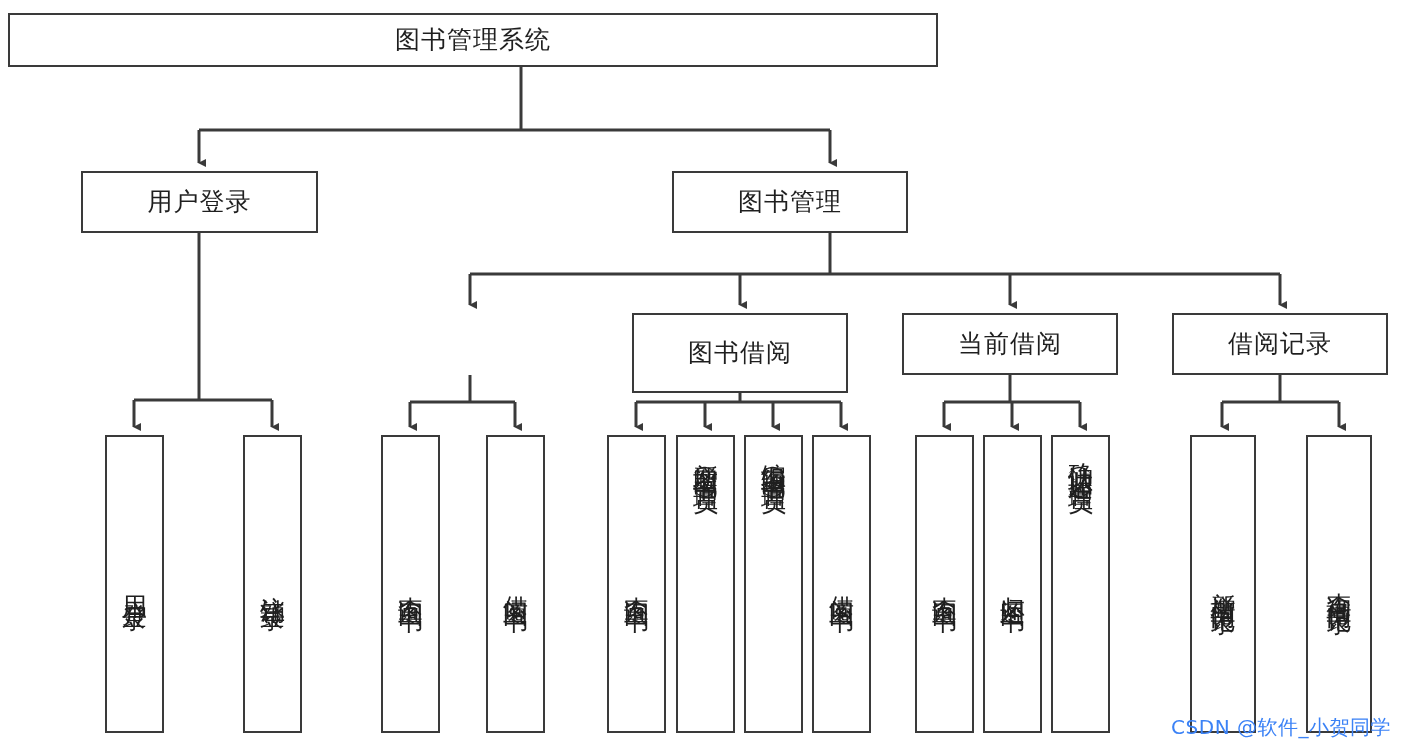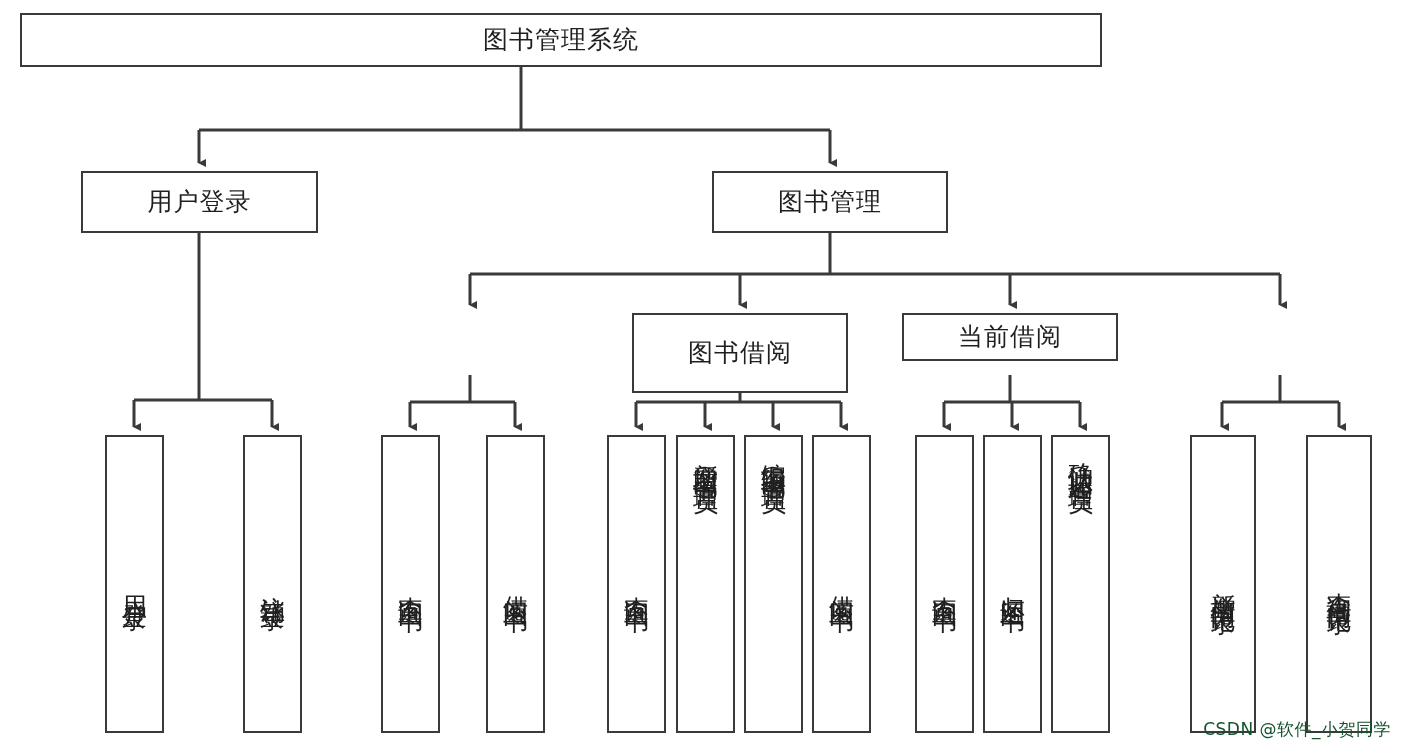--- a/index.html
+++ b/index.html
@@ -68,22 +68,22 @@
     white-space: nowrap;
   }
   .node.vertical.center-text {
     align-items: center;
     padding-top: 0;
   }
   #watermark {
     position: absolute;
     right: 14px;
     bottom: 6px;
-    font-size: 17px;
-    color: #14532d;
+    font-size: 20px;
+    color: #3b82f6;
     letter-spacing: 0.5px;
     z-index: 5;
     white-space: nowrap;
     font-family: "DejaVu Sans", "Liberation Sans", sans-serif;
   }
 </style>
 </head>
 <body>
 
 <div id="diagram-root">
@@ -132,36 +132,39 @@
       <path d="M1012,402 L1012,427" marker-end="url(#arrow)"></path>
       <path d="M1080,402 L1080,427" marker-end="url(#arrow)"></path>
 
       <path d="M1280,375 L1280,402"></path>
       <path d="M1222,402 L1339,402"></path>
       <path d="M1222,402 L1222,427" marker-end="url(#arrow)"></path>
       <path d="M1339,402 L1339,427" marker-end="url(#arrow)"></path>
     </g>
   </svg>
 
-  <div class="node root horizontal" style="left:20px; top:13px; width:1082px; height:54px;">
+  <div class="node root horizontal" style="left:8px; top:13px; width:930px; height:54px;">
     <span class="label">图书管理系统</span>
   </div>
 
   <div class="node horizontal" style="left:81px; top:171px; width:237px; height:62px;">
     <span class="label">用户登录</span>
   </div>
-  <div class="node horizontal" style="left:712px; top:171px; width:236px; height:62px;">
+  <div class="node horizontal" style="left:672px; top:171px; width:236px; height:62px;">
     <span class="label">图书管理</span>
   </div>
 
   <div class="node horizontal" style="left:632px; top:313px; width:216px; height:80px;">
     <span class="label">图书借阅</span>
   </div>
-  <div class="node horizontal" style="left:902px; top:313px; width:216px; height:48px;">
+  <div class="node horizontal" style="left:902px; top:313px; width:216px; height:62px;">
     <span class="label">当前借阅</span>
+  </div>
+  <div class="node horizontal" style="left:1172px; top:313px; width:216px; height:62px;">
+    <span class="label">借阅记录</span>
   </div>
 
   <div class="node vertical center-text" style="left:105px; top:435px; width:59px; height:298px;">
     <span class="label">用户登录</span>
   </div>
   <div class="node vertical center-text" style="left:243px; top:435px; width:59px; height:298px;">
     <span class="label">注销登录</span>
   </div>
 
   <div class="node vertical center-text" style="left:381px; top:435px; width:59px; height:298px;">

